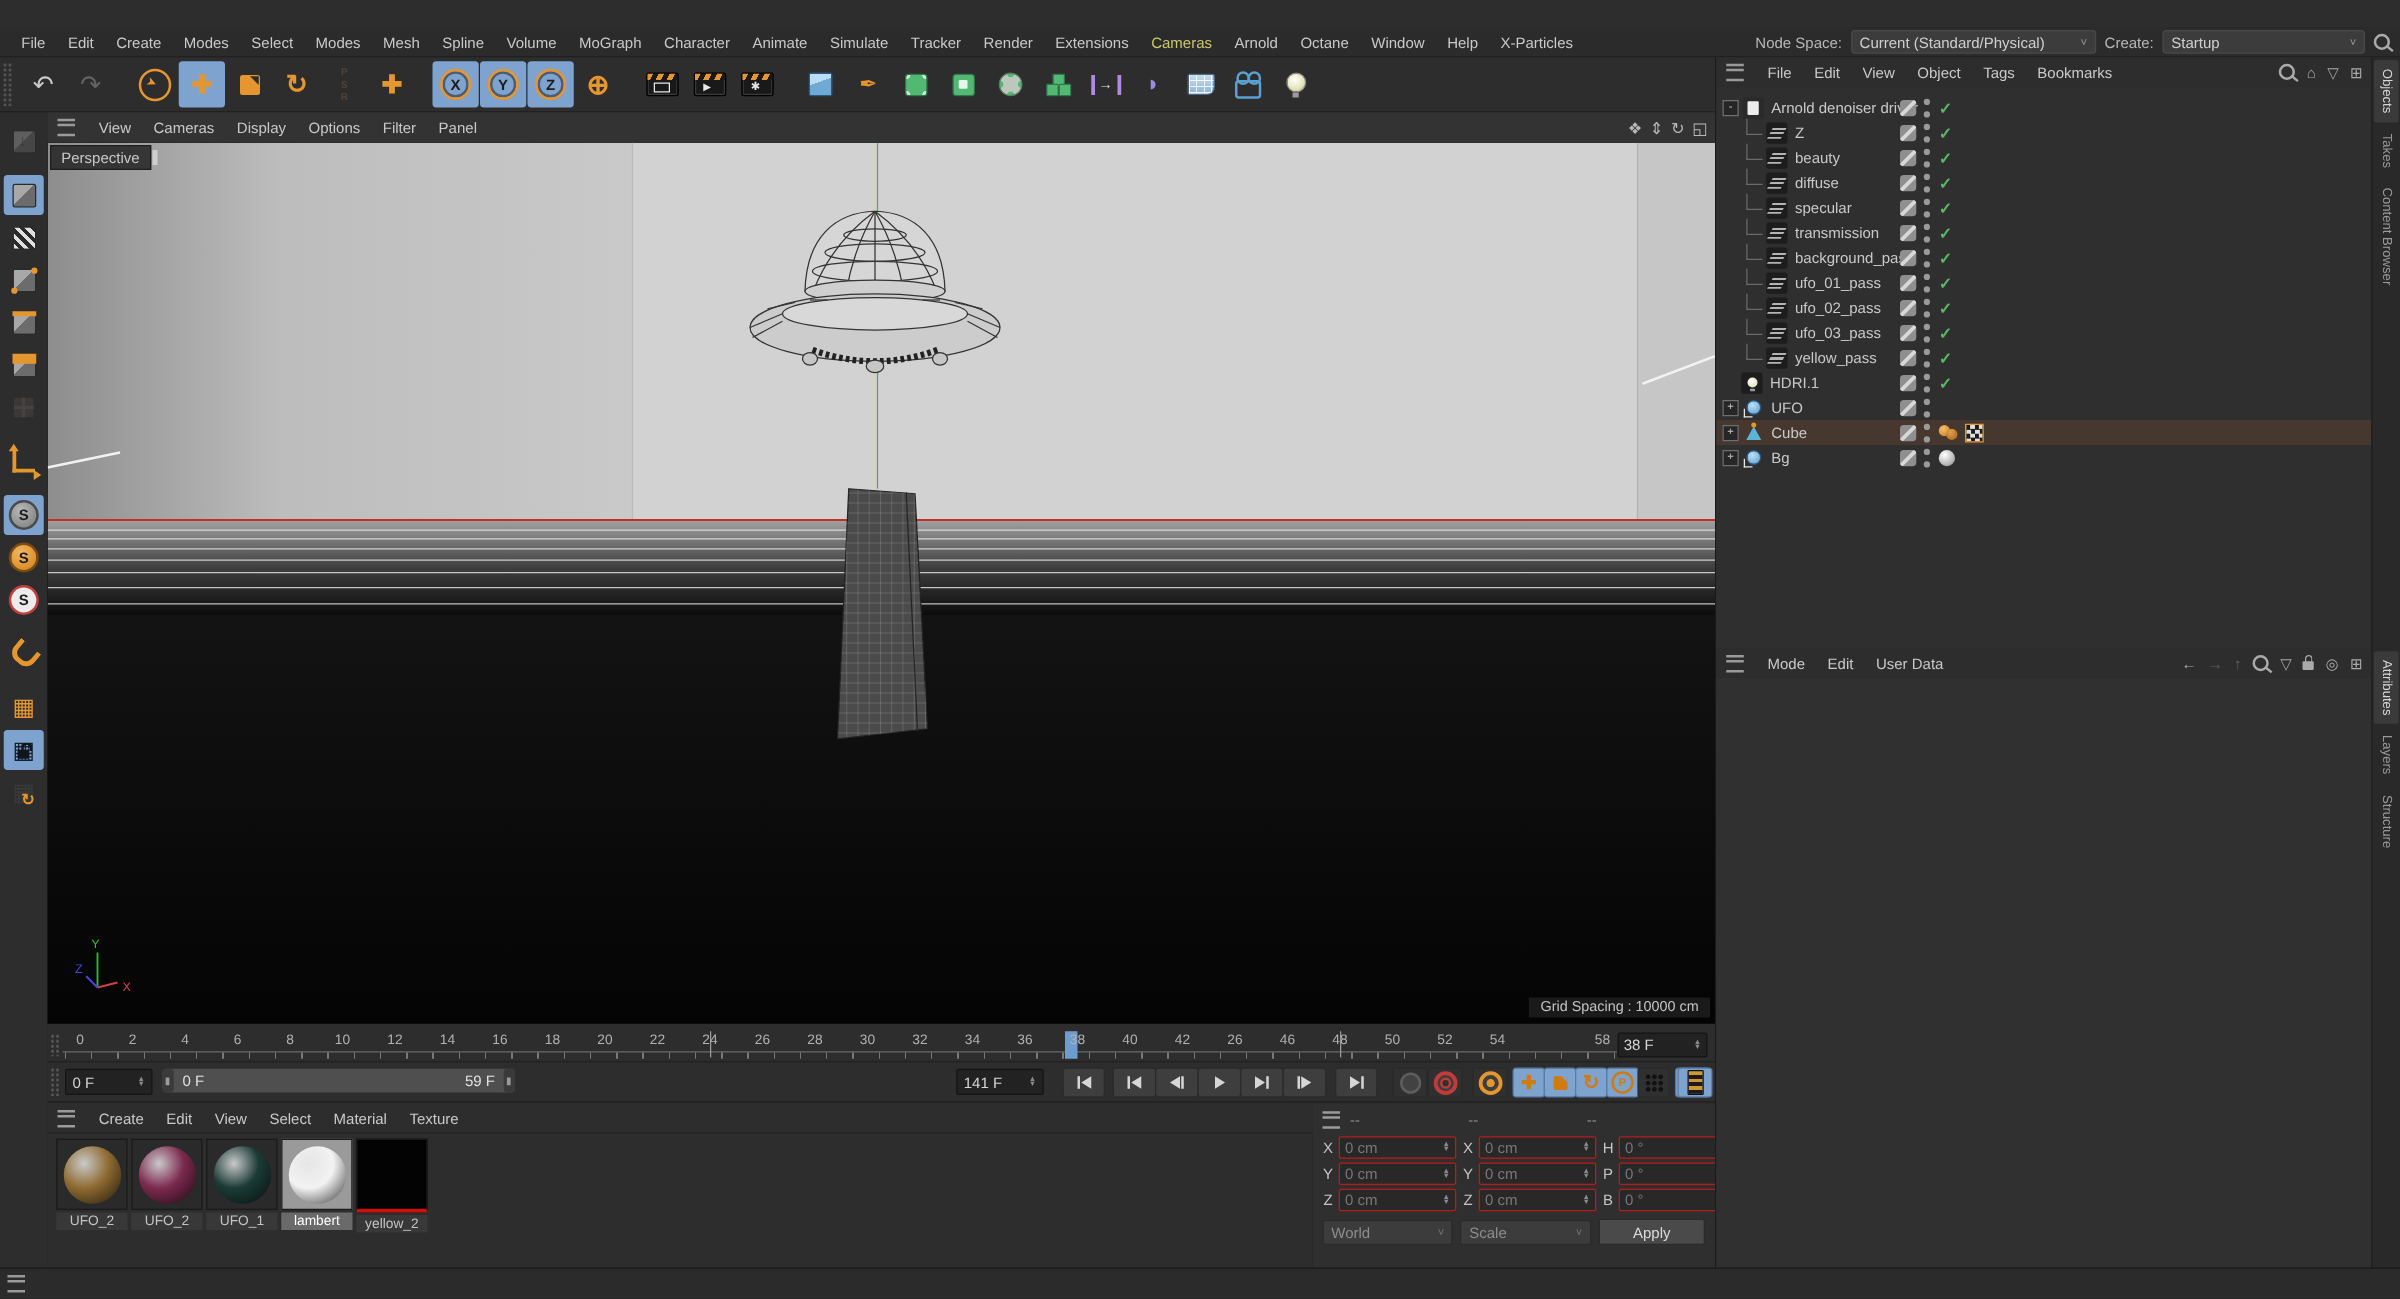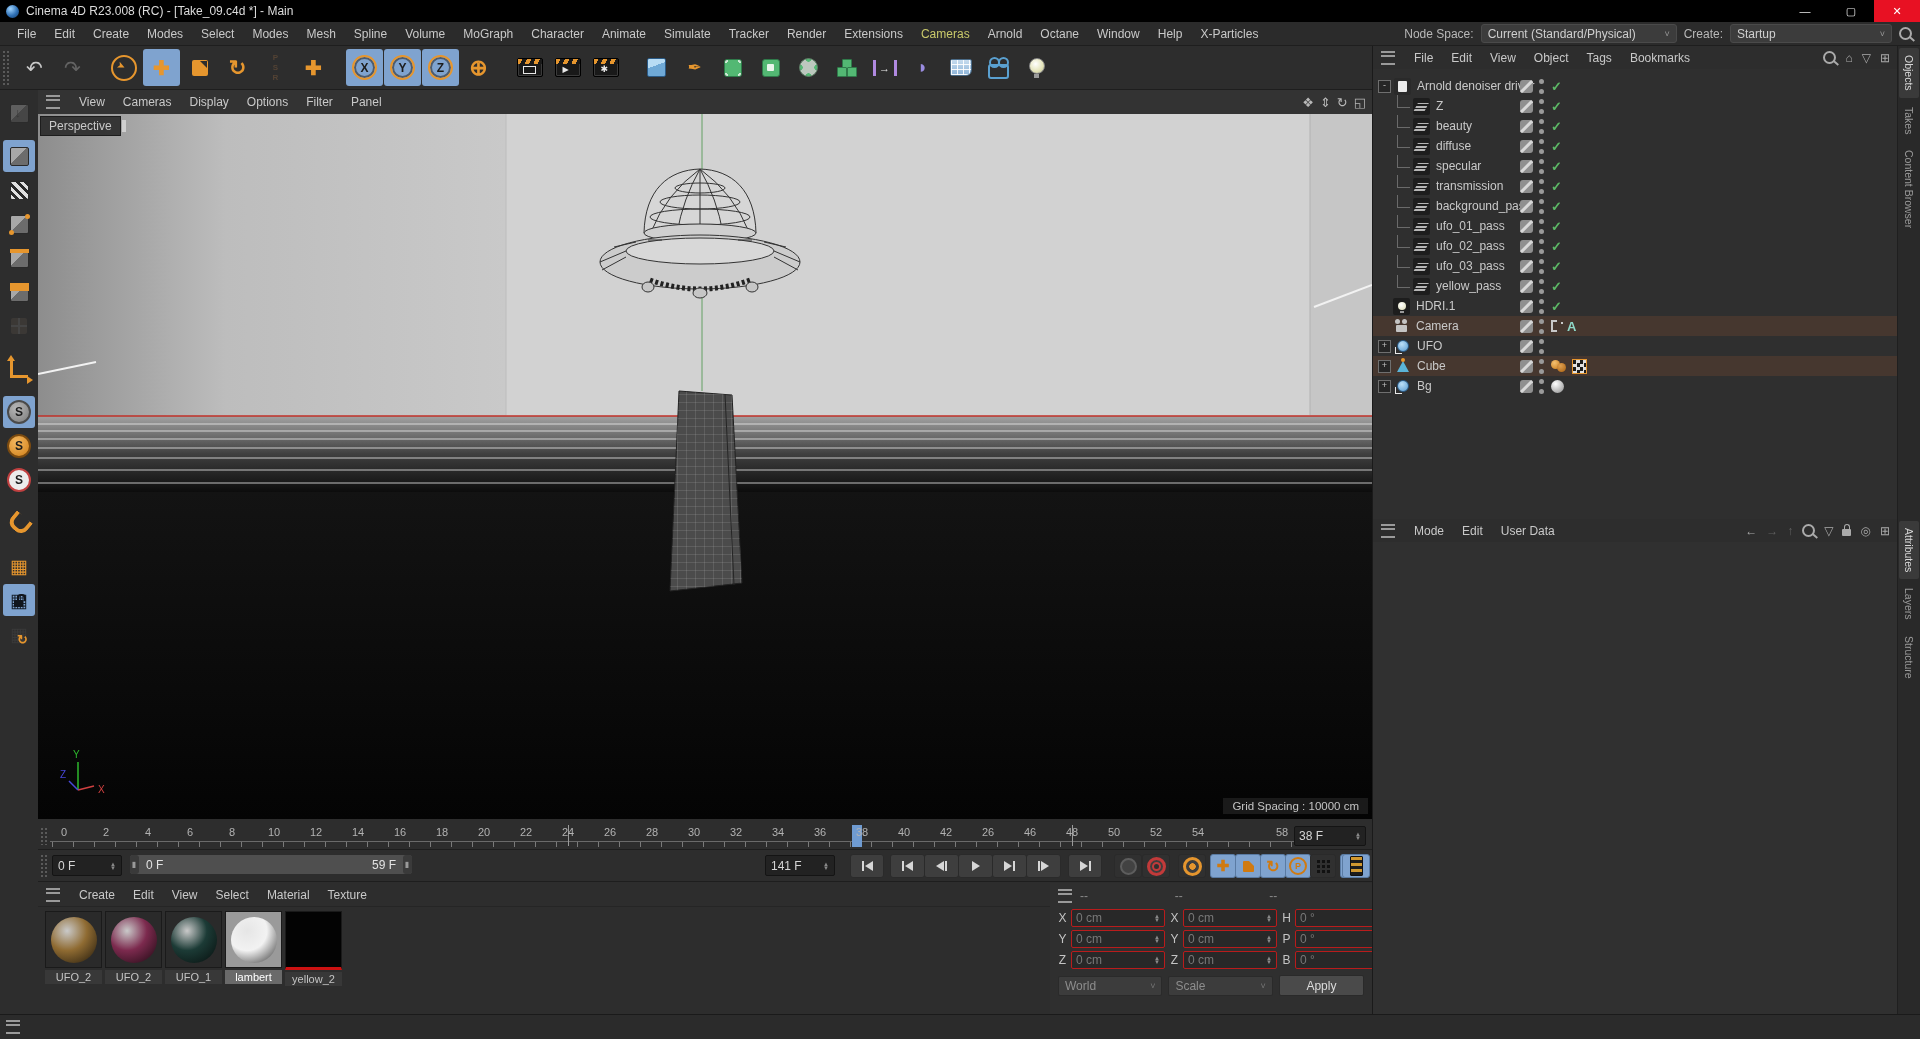--- a/index.html
+++ b/index.html
@@ -249,29 +249,20 @@
   .lock-ico{width:9px;height:7px;background:#aaa;border-radius:1px;position:relative;margin-top:4px}
   .lock-ico::before{content:"";position:absolute;left:1.5px;top:-5px;width:4px;height:5px;border:1.5px solid #aaa;border-bottom:none;border-radius:4px 4px 0 0}
   
   .statusbar{position:absolute;left:0;right:0;bottom:0;height:24px;background:#2b2b2b;border-top:1px solid #1a1a1a;display:flex;align-items:center;padding-left:6px}
 </style>
 </head>
 <body>
 
 <div class="window">
 
-  <div class="titlebar">
-    <span class="appicon"></span>
-    <span class="title-text">Cinema 4D R23.008 (RC) - [Take_09.c4d *] - Main</span>
-    <div class="win-controls">
-      <span class="win-btn">—</span>
-      <span class="win-btn">▢</span>
-      <span class="win-btn close">✕</span>
-    </div>
-  </div>
 
   <div class="menubar">
     <div id="menu-items" style="display:flex">
         <span class="menu-item">File</span>
         <span class="menu-item">Edit</span>
         <span class="menu-item">Create</span>
         <span class="menu-item">Modes</span>
         <span class="menu-item">Select</span>
         <span class="menu-item">Modes</span>
         <span class="menu-item">Mesh</span>
@@ -999,31 +990,20 @@
           <div class="om-row">
             <span class="exp-sp"></span>
             <span class="oi oi-bulb"></span>
             <span class="om-label">HDRI.1</span>
             <span class="om-tags">
               <span class="tg tg-edit"></span>
               <span class="tg tg-dots"></span>
               <span class="tg tg-check">✓</span>
             </span>
           </div>
-          <div class="om-row selected">
-            <span class="exp-sp"></span>
-            <span class="oi oi-camera"></span>
-            <span class="om-label">Camera</span>
-            <span class="om-tags">
-              <span class="tg tg-edit"></span>
-              <span class="tg tg-dots"></span>
-              <span class="tg tg-target"></span>
-              <span class="tg tg-arnold">A</span>
-            </span>
-          </div>
           <div class="om-row">
             <span class="expander">+</span>
             <span class="oi oi-null"></span>
             <span class="om-label">UFO</span>
             <span class="om-tags">
               <span class="tg tg-edit"></span>
               <span class="tg tg-dots"></span>
             </span>
           </div>
           <div class="om-row selected">

